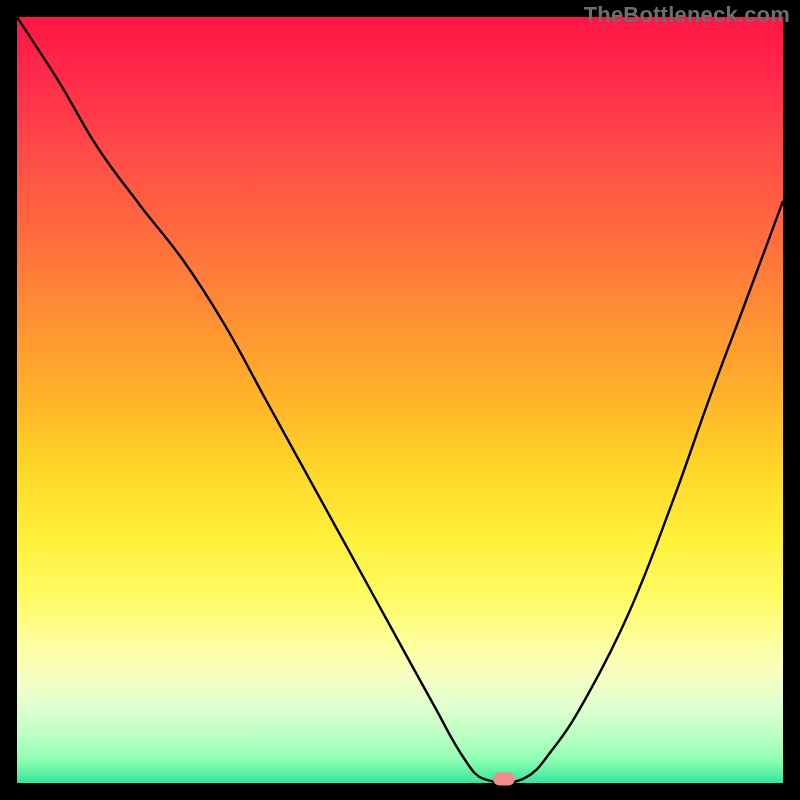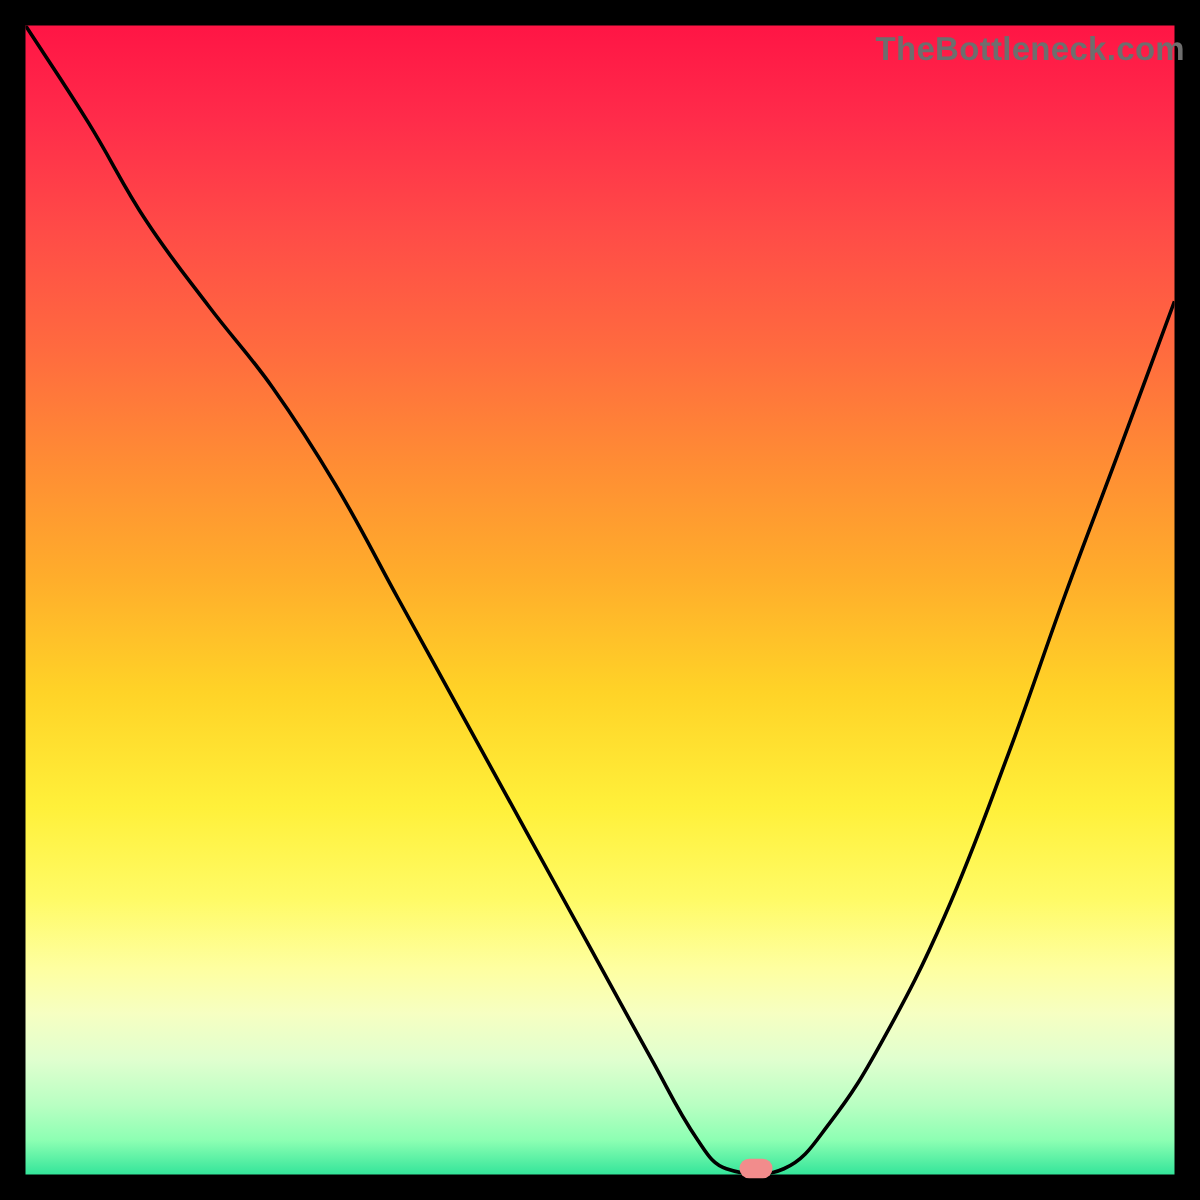--- a/index.html
+++ b/index.html
@@ -54,21 +54,21 @@
     position: absolute;
     width: 22px;
     height: 13px;
     border-radius: 7px;
     background: #f28c8c;
     transform: translate(-50%, -50%);
     pointer-events: none;
   }
   .watermark {
     position: absolute;
-    top: 20px;
+    top: 2px;
     right: 10px;
     font-size: 22px;
     font-weight: 600;
     color: #6e6e6e;
     letter-spacing: 0.2px;
     pointer-events: none;
     user-select: none;
   }
 </style>
 </head>

